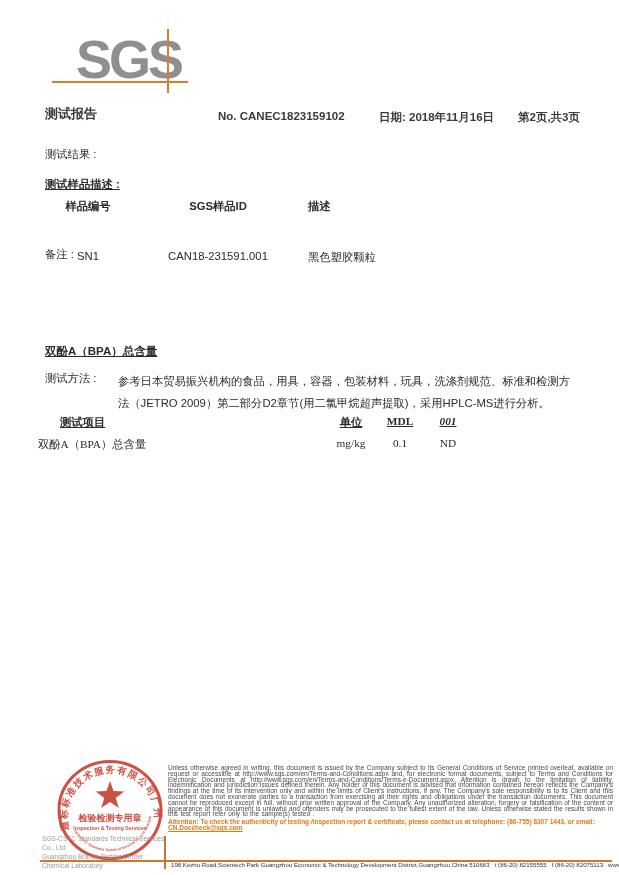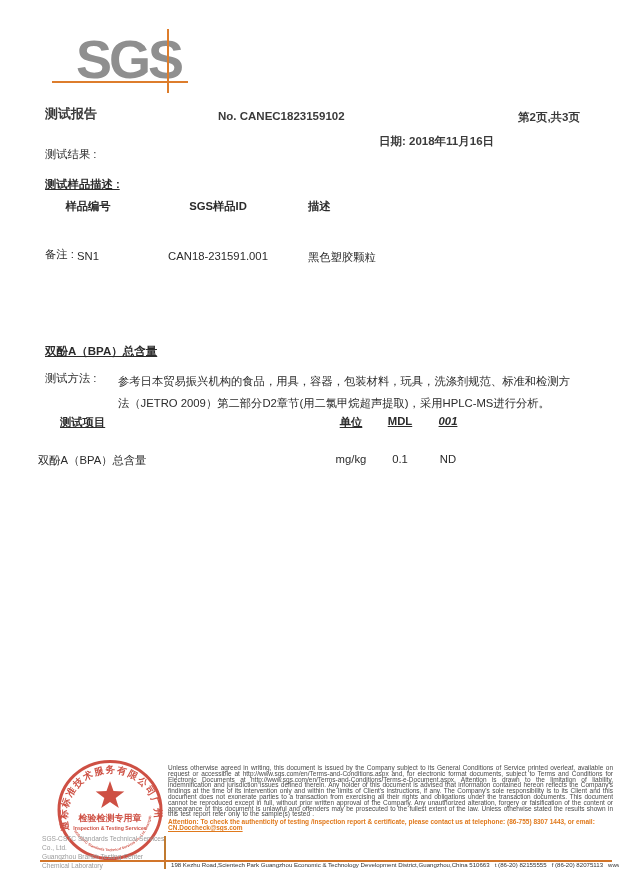--- a/index.html
+++ b/index.html
@@ -14,21 +14,21 @@
     position:absolute; left:76px; top:32px; font-size:54px; font-weight:bold;
     color:#8f8f8f; letter-spacing:-3px; line-height:1;
     font-family:"Liberation Sans", sans-serif;
   }
   .logo-hline{position:absolute; left:52px; top:81px; width:136px; height:2px; background:#dd7d2c;}
   .logo-vline{position:absolute; left:167px; top:29px; width:2px; height:64px; background:#dd7d2c;}
 
   
   .doc-title{left:45px; top:105px; font-size:13px; font-weight:bold; color:#3a3a3a;}
   .report-no{left:218px; top:110px; font-size:11.5px; font-weight:bold; color:#3a3a3a;}
-  .doc-date{left:379px; top:110px; font-size:11.5px; font-weight:bold; color:#3a3a3a;margin-top:24px;}
+  .doc-date{left:379px; top:110px; font-size:11.5px; font-weight:bold; color:#3a3a3a;}
   .page-info{left:518px; top:110px; font-size:11.5px; font-weight:bold; color:#3a3a3a;}
 
   
   .t11{font-size:11.3px;}
   .results-label{left:45px; top:147px;}
   .sample-desc{left:45px; top:177px; font-weight:bold; text-decoration:underline;}
 
   .sample-table{left:48px; top:199px; display:grid; grid-template-columns:80px 108px auto;
     column-gap:14px; row-gap:6px; font-size:11.3px;gap:36px;}
   .sample-table .hd{font-weight:bold;}
@@ -36,21 +36,21 @@
   .sample-table .l{text-align:left;}
 
   .notes-label{left:45px; top:247px;}
   .notes{left:118px; top:265px; font-size:11.3px; line-height:20.5px;}
 
   .bpa-title{left:45px; top:344px; font-size:11.5px; font-weight:bold; text-decoration:underline;}
   .method-label{left:45px; top:371px;}
   .method-text{left:118px; top:371px; width:452px; font-size:11.3px; line-height:21.5px; text-align:justify;}
 
   .result-table{left:38px; top:415px; display:grid; grid-template-columns:287px 52px 46px 50px;
-    row-gap:23px; font-size:11.3px;}
+    row-gap:7px; font-size:11.3px;font-family:Liberation Serif, serif;}
   .result-table .hd{font-weight:bold;}
   .result-table .item-hd{padding-left:22px; text-decoration:underline;}
   .result-table .c{text-align:center;}
   .result-table .u{text-decoration:underline;}
   .result-table .itshd{font-style:italic;}
 
   
   .footer-text{left:168px; top:765px; width:445px;}
   .disclaimer{font-size:6.5px; line-height:5.8px; text-align:justify; color:#4a4a4a;
     letter-spacing:0; word-spacing:0.5px;}

